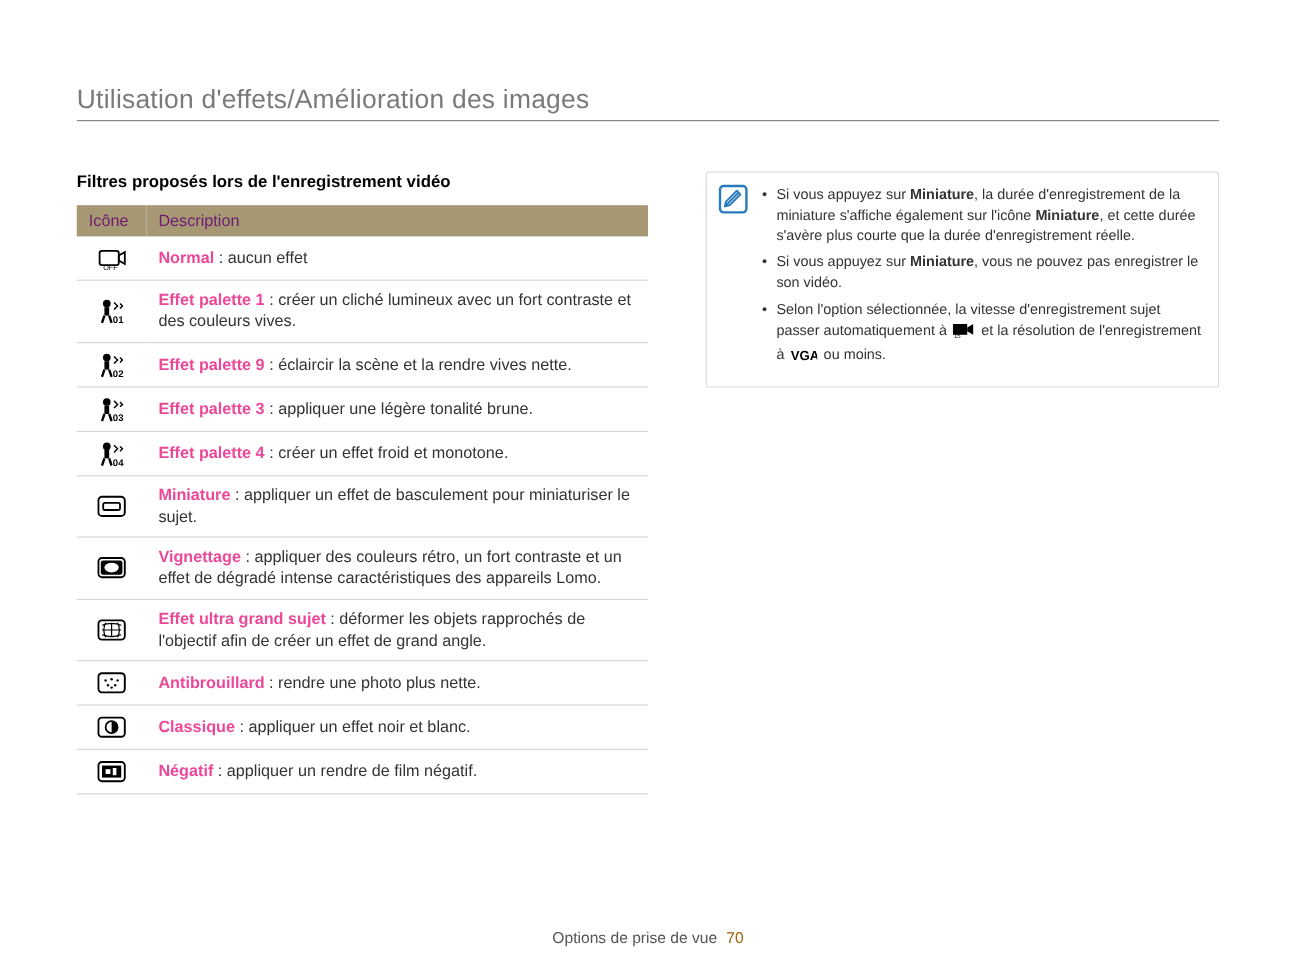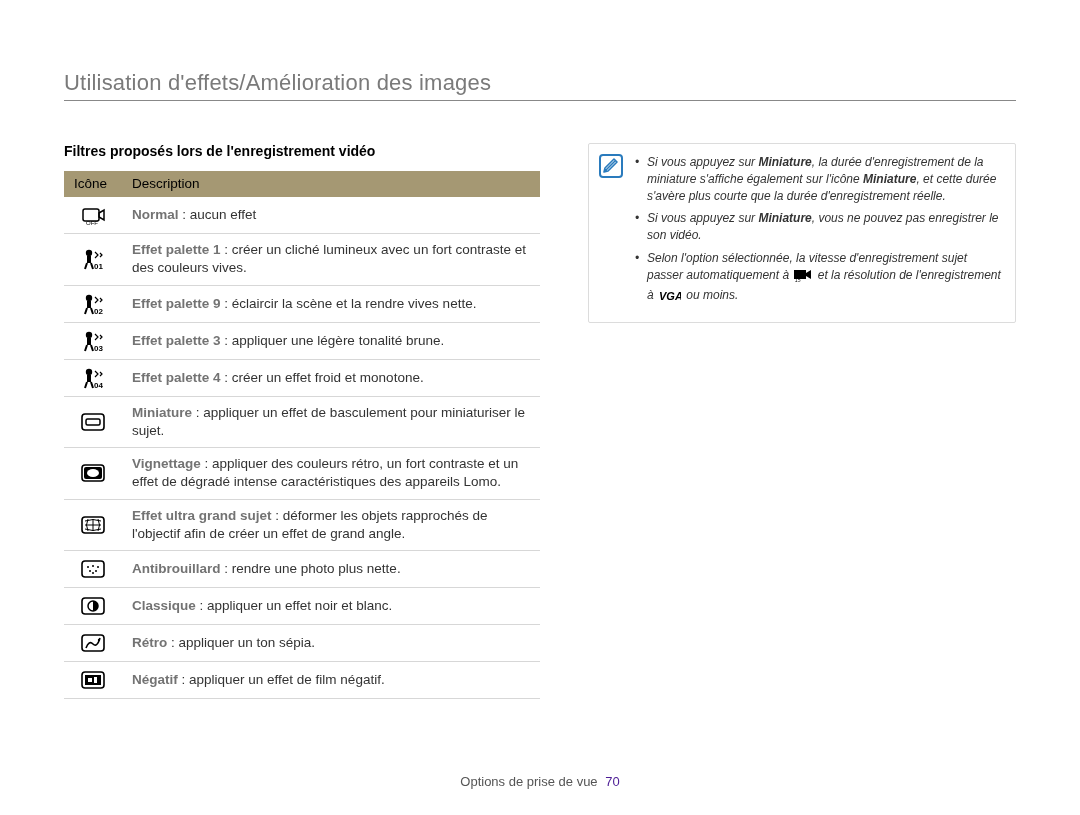--- a/index.html
+++ b/index.html
@@ -5,35 +5,35 @@
   * { box-sizing: border-box; margin: 0; padding: 0; }
   html, body { width: 1080px; height: 815px; background: #ffffff; font-family: "Helvetica Neue", Arial, sans-serif; font-weight: 300; color: #222; }
   .page { position: relative; width: 1080px; height: 815px; padding: 70px 64px 40px 64px; }
   .page-title { font-size: 22px; color: #7a7a7a; font-weight: 300; letter-spacing: 0.2px; margin-bottom: 4px; }
   .title-rule { border: none; border-top: 1px solid #888; margin-bottom: 42px; }
   .columns { display: flex; gap: 48px; margin-top: 40px; }
   .col-left { width: 476px; }
   .col-right { flex: 1; }
   .section-heading { font-size: 14px; font-weight: 600; color: #000; margin-bottom: 12px; }
   table.filters { width: 100%; border-collapse: collapse; font-size: 13.5px; line-height: 1.35; }
-  table.filters thead th { background: #a59873; color: #000000; font-weight: 400; text-align: left; padding: 4px 10px; font-size: 13.5px; }
+  table.filters thead th { background: #a59873; color: #701a75; font-weight: 400; text-align: left; padding: 4px 10px; font-size: 13.5px; }
   table.filters thead th:first-child { width: 58px; padding-left: 10px; }
   table.filters tbody td { border-bottom: 1px solid #d7d7d7; padding: 7px 10px 7px 10px; vertical-align: middle; color: #333; }
   table.filters tbody td.icon-cell { text-align: left; }
   table.filters tbody td.icon-cell svg { display: block; margin: 0 auto; }
-  .desc b { font-weight: 600; color: #737373; }
+  .desc b { font-weight: 600; color: #ec4899; }
   .note-box { border: 1px solid #dcdcdc; border-radius: 2px; padding: 10px 14px 10px 46px; position: relative; font-size: 12px; line-height: 1.4; color: #333; }
   .note-icon-box { position: absolute; left: 10px; top: 10px; width: 24px; height: 24px; border: 2px solid #2a7bbd; border-radius: 4px; display: flex; align-items: center; justify-content: center; }
   .note-icon-box svg { display: block; }
   .note-box ul { list-style: none; }
-  .note-box li { position: relative; padding-left: 12px; margin-bottom: 6px; font-style: italic; }
+  .note-box li { position: relative; padding-left: 12px; margin-bottom: 6px; }
   .note-box li::before { content: "•"; position: absolute; left: 0; top: 0; }
   .note-box b { font-weight: 600; }
   .footer { position: absolute; bottom: 26px; left: 0; right: 0; text-align: center; font-size: 13px; color: #555; }
-  .footer .pg { color: #4c1d95; margin-left: 4px; }
+  .footer .pg { color: #a16207; margin-left: 4px; }
   .inline-svg { display: inline-block; vertical-align: -3px; margin: 0 2px; }
 </style>
 </head>
 <body>
 
 <div class="page">
   <div class="page-title">Utilisation d'effets/Amélioration des images</div>
   <hr class="title-rule">
 
   <div class="columns">
@@ -155,36 +155,26 @@
                   <circle cx="12" cy="11" r="5" fill="none" stroke="#000" stroke-width="1.5"></circle>
                   <path d="M12 6 A5 5 0 0 1 12 16 Z" fill="#000"></path>
                 </svg>
               </td>
               <td class="desc"><b>Classique</b><span> : appliquer un effet noir et blanc.</span></td>
             </tr>
             <tr>
               <td class="icon-cell">
                 <svg width="24" height="22" viewBox="0 0 24 22">
                   <rect x="1" y="3" width="22" height="16" rx="3" fill="none" stroke="#000" stroke-width="1.6"></rect>
-                  <path d="M5 16 Q8 8 12 12 Q16 16 19 6" stroke="#000" stroke-width="1.6" fill="none"></path>
-                  <circle cx="18" cy="8" r="1.2" fill="#000"></circle>
-                </svg>
-              </td>
-              <td class="desc"><b>Rétro</b><span> : appliquer un ton sépia.</span></td>
-            </tr>
-            <tr>
-              <td class="icon-cell">
-                <svg width="24" height="22" viewBox="0 0 24 22">
-                  <rect x="1" y="3" width="22" height="16" rx="3" fill="none" stroke="#000" stroke-width="1.6"></rect>
                   <rect x="4" y="6" width="16" height="10" fill="#000"></rect>
                   <rect x="7" y="9" width="4" height="4" fill="#fff"></rect>
                   <rect x="13" y="8" width="3" height="6" fill="#fff"></rect>
                 </svg>
               </td>
-              <td class="desc"><b>Négatif</b><span> : appliquer un effet de film négatif.</span></td>
+              <td class="desc"><b>Négatif</b><span> : appliquer un rendre de film négatif.</span></td>
             </tr>
           </tbody>
       </table>
     </div>
 
     <div class="col-right">
       <div class="note-box">
         <div class="note-icon-box">
           <svg width="16" height="16" viewBox="0 0 16 16">
             <path d="M2 13 L12 3 M11 1 L14 4 L5 13 L1 14 L2 10 Z" fill="none" stroke="#2a7bbd" stroke-width="1.6" stroke-linejoin="round" stroke-linecap="round"></path>

